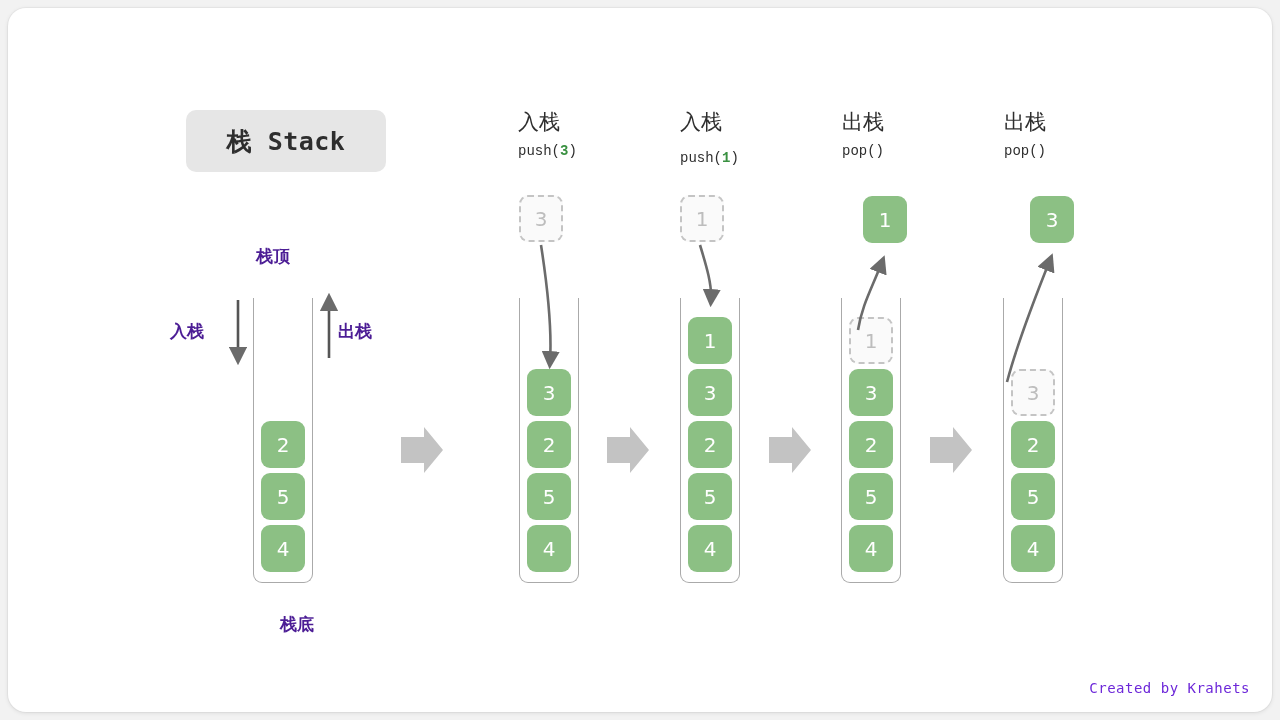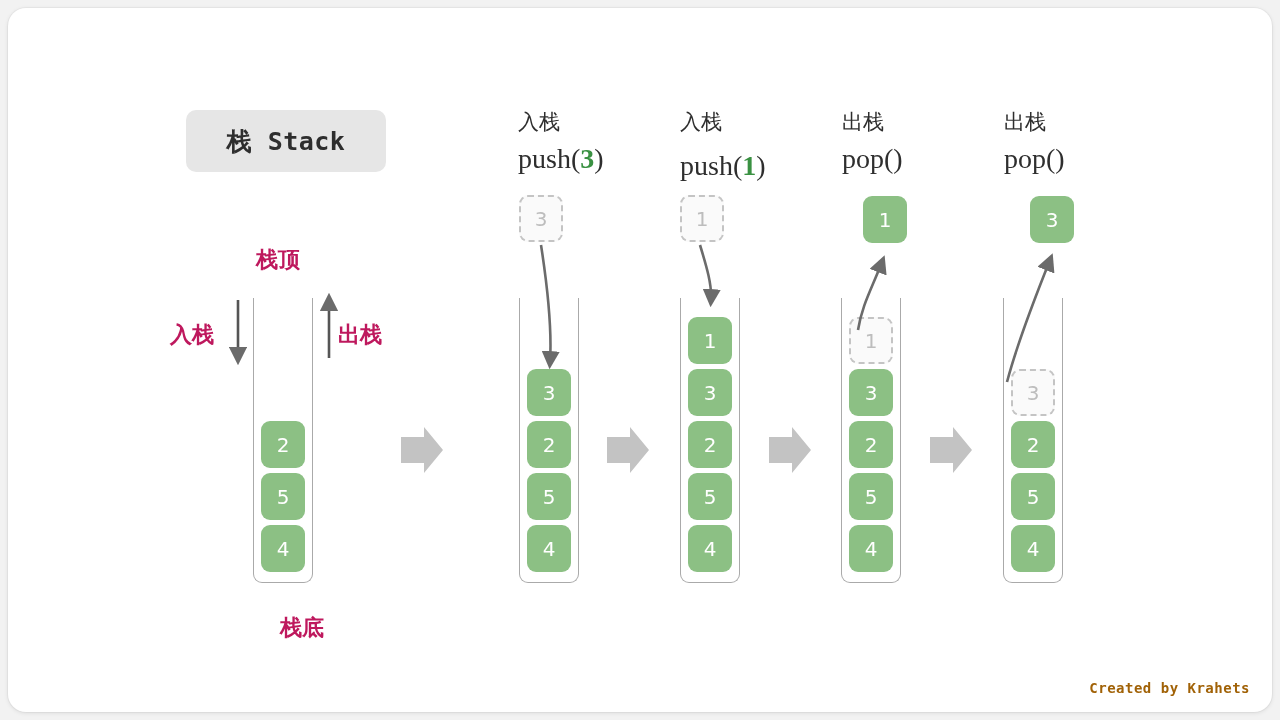--- a/index.html
+++ b/index.html
@@ -44,34 +44,34 @@
     font-size: 25px;
     font-weight: bold;
     color: #2e2e2e;
     letter-spacing: 0.5px;
   }
 
   
   .cn-label {
     font-family: "DejaVu Sans", "Liberation Sans", sans-serif;
     font-weight: bold;
-    font-size: 22px;
-    color: #be185d;
+    font-size: 17px;
+    color: #4c1d95;
     white-space: nowrap;
   }
   .op-title {
     font-family: "DejaVu Sans", "Liberation Sans", sans-serif;
     font-size: 21px;
     color: #2e2e2e;
     white-space: nowrap;
     line-height: 1.5;
   }
   .op-code {
-    font-family: Liberation Serif, serif;
-    font-size: 28px;
+    font-family: Liberation Mono, monospace;
+    font-size: 14px;
     color: #2e2e2e;
     white-space: nowrap;
   }
   .op-code .arg { color: #3a9142; font-weight: bold; }
 
   
   .tube {
     border-left: 1.5px solid #aaaaaa;
     border-right: 1.5px solid #aaaaaa;
     border-bottom: 1.5px solid #aaaaaa;
@@ -120,23 +120,22 @@
     color: #bdbdbd;
     border: 2px dashed #c4c4c4;
   }
 
   
   .footer {
     right: 30px;
     bottom: 24px;
     font-family: "DejaVu Sans Mono", "Liberation Mono", monospace;
     font-size: 14px;
-    color: #a16207;
+    color: #6d28d9;
     letter-spacing: 0.5px;
-    font-weight: bold;
   }
 
   svg.overlay {
     position: absolute;
     left: 0; top: 0;
     width: 1280px;
     height: 720px;
     pointer-events: none;
   }
 </style>

